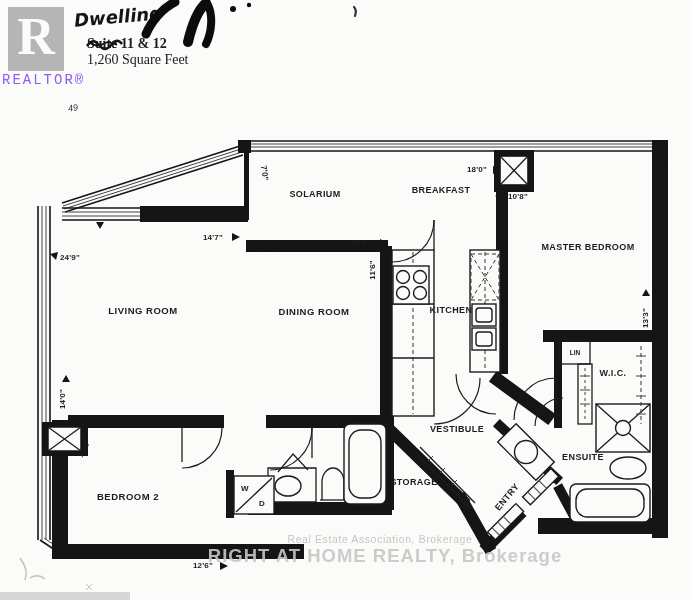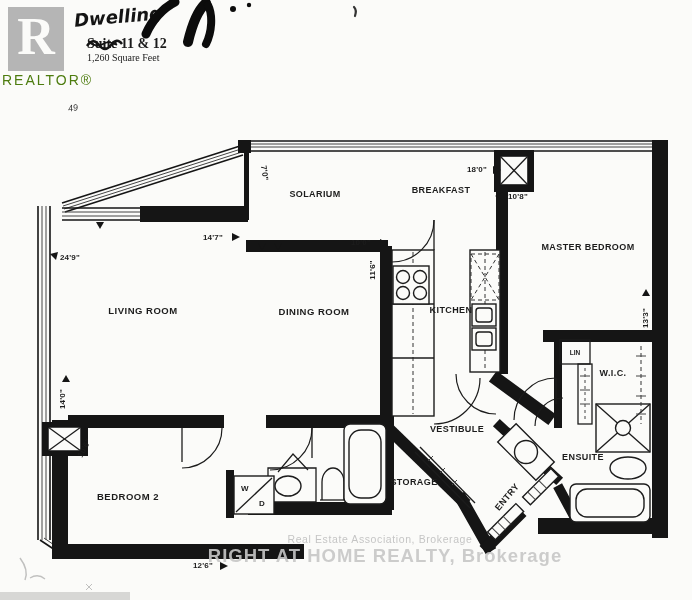--- a/index.html
+++ b/index.html
@@ -4,26 +4,26 @@
 <style>
   html,body{margin:0;padding:0;background:#e8e8e8;}
   #stage{position:relative;width:692px;height:600px;background:#fbfbf9;overflow:hidden;
          font-family:"Liberation Sans",sans-serif;}
   #plan{position:absolute;left:0;top:0;}
   .hdr{position:absolute;color:#1a1a1a;}
   #logo{position:absolute;left:8px;top:7px;width:56px;height:64px;background:#b5b5b5;}
   #logo .r{position:absolute;left:0;top:0;width:100%;height:100%;
            font-family:"Liberation Serif",serif;font-weight:bold;font-size:52px;line-height:60px;
            color:#fbfbf9;text-align:center;}
-  #logo-caption{position:absolute;left:2px;top:72px;width:86px;color:#4d7c0f;
-           font-size:14px;letter-spacing:2px;font-family:Liberation Sans, sans-serif;}
+  #logo-caption{position:absolute;left:2px;top:72px;width:86px;color:#8b5cf6;
+           font-size:14px;letter-spacing:2px;font-family:Liberation Mono, monospace;}
   #hand-title{left:74px;top:6px;font-family:"DejaVu Sans",sans-serif;font-style:italic;
            font-size:18px;font-weight:600;transform:rotate(-5deg);color:#141414;}
   #suite-line{left:87px;top:36px;font-family:"Liberation Serif",serif;font-size:14px;font-weight:600;}
-  #area-line{left:87px;top:52px;font-family:"Liberation Serif",serif;font-size:10px;}
+  #area-line{left:87px;top:52px;font-family:"Liberation Serif",serif;font-size:14px;}
   #hand-note{left:68px;top:103px;font-size:9px;font-style:italic;color:#333;transform:rotate(-10deg);}
   svg text{fill:#1c1c1c;}
   .room{font-weight:700;font-size:9px;letter-spacing:.4px;}
   .room-lg{font-weight:700;font-size:9.5px;letter-spacing:.5px;}
   .dim{font-weight:700;font-size:8px;letter-spacing:.2px;}
   .tiny{font-weight:700;font-size:6.5px;}
   .wall{fill:#151515;}
   .wline{stroke:#151515;stroke-linecap:square;}
   .thin{stroke:#1c1c1c;stroke-width:1.3;fill:none;}
   .fixture{stroke:#1c1c1c;stroke-width:1.4;fill:#fbfbf9;}

